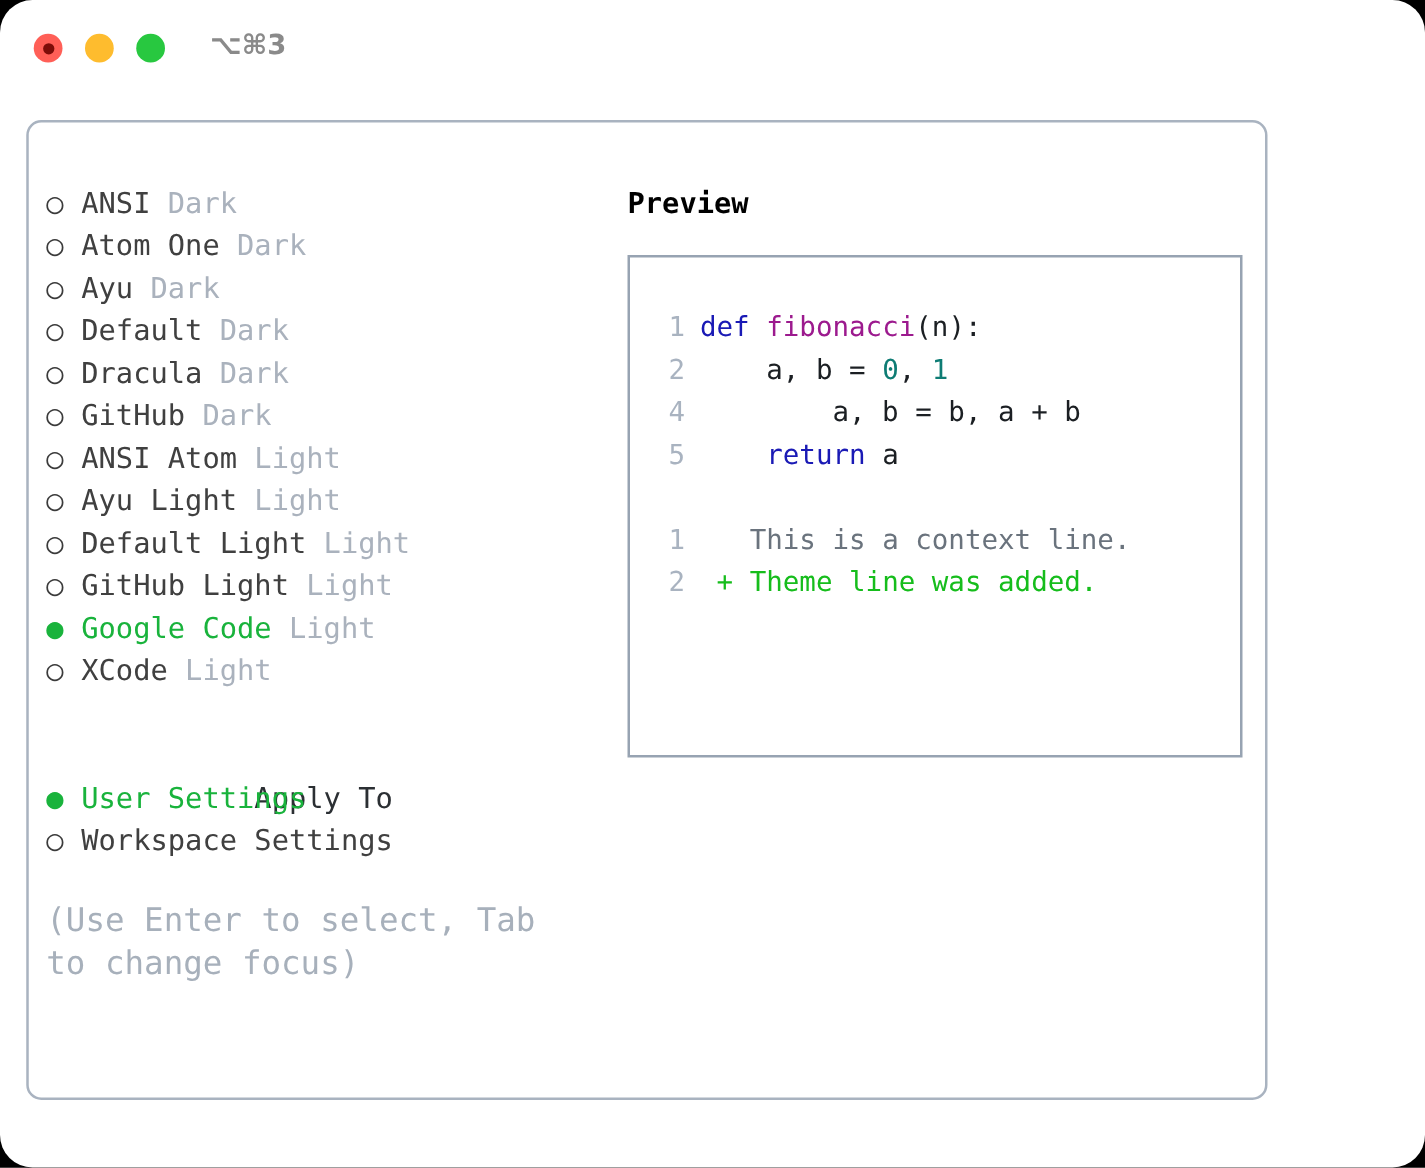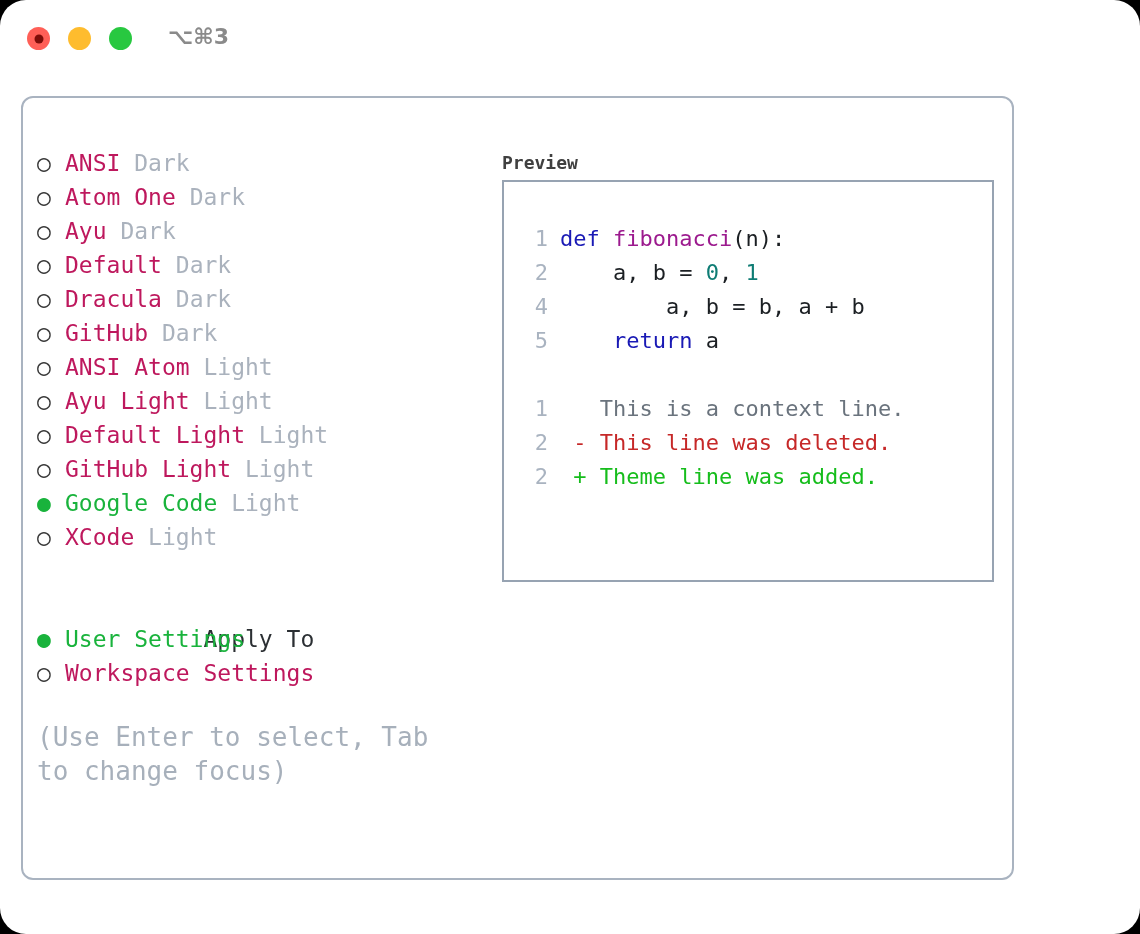--- a/index.html
+++ b/index.html
@@ -113,21 +113,21 @@
   .row .marker.filled  { color: #19b33c; }
   .row .marker.blank   { color: transparent; }
 
   .header-row {
     font-weight: bold;
     font-size: 24px;
     color: #101316;
   }
   .header-row .marker { font-weight: bold; color: #101316; }
 
-  .label          { color: #be185d; }
+  .label          { color: #404040; }
   .label.selected { color: #19b33c; text-align: center; }
   .suffix         { color: #aab2bd; text-align: right; }
 
   .section-title {
     font-size: 23px;
     color: #2b2f33;
     text-align: center;
   }
 
   .spacer { height: 34px; }
@@ -142,24 +142,25 @@
   }
 
   
   .right-col {
     position: absolute;
     left: 479px;
     top: 48px;
     width: 500px;
   }
   .preview-title {
-    font-size: 18px;
+    font-size: 23px;
     font-weight: bold;
-    color: #404040;
-    line-height: 34px;
+    color: #000000;
+    line-height: 34px;
+    margin-bottom: 24px;
   }
   .preview-box {
     width: 492px;
     height: 402px;
     border: 2px solid #97a3b2;
     box-sizing: border-box;
     background: #ffffff;
     padding-top: 40px;
     padding-left: 18px;
   }
@@ -238,21 +239,20 @@
         <div class="preview-box">
           <div id="code-lines">
               <div class="code-line"><span class="ln">1</span><span class="kw">def</span><span class="plain"> </span><span class="fn">fibonacci</span><span class="plain">(n):</span></div>
               <div class="code-line"><span class="ln">2</span><span class="plain">    a, b = </span><span class="num">0</span><span class="plain">, </span><span class="num">1</span></div>
               <div class="code-line"><span class="ln">4</span><span class="plain">        a, b = b, a + b</span></div>
               <div class="code-line"><span class="ln">5</span><span class="plain">    </span><span class="kw">return</span><span class="plain"> a</span></div>
             </div>
           <div class="code-gap"></div>
           <div id="diff-lines">
               <div class="code-line"><span class="ln">1</span><span class="diff-ctx">   </span><span class="diff-ctx">This is a context line.</span></div>
-              <div class="code-line"><span class="ln">2</span><span class="diff-del"> - </span><span class="diff-del">This line was deleted.</span></div>
               <div class="code-line"><span class="ln">2</span><span class="diff-add"> + </span><span class="diff-add">Theme line was added.</span></div>
             </div>
         </div>
       </div>
 
     </div>
   </div>
 </div>
 
 </body></html>

